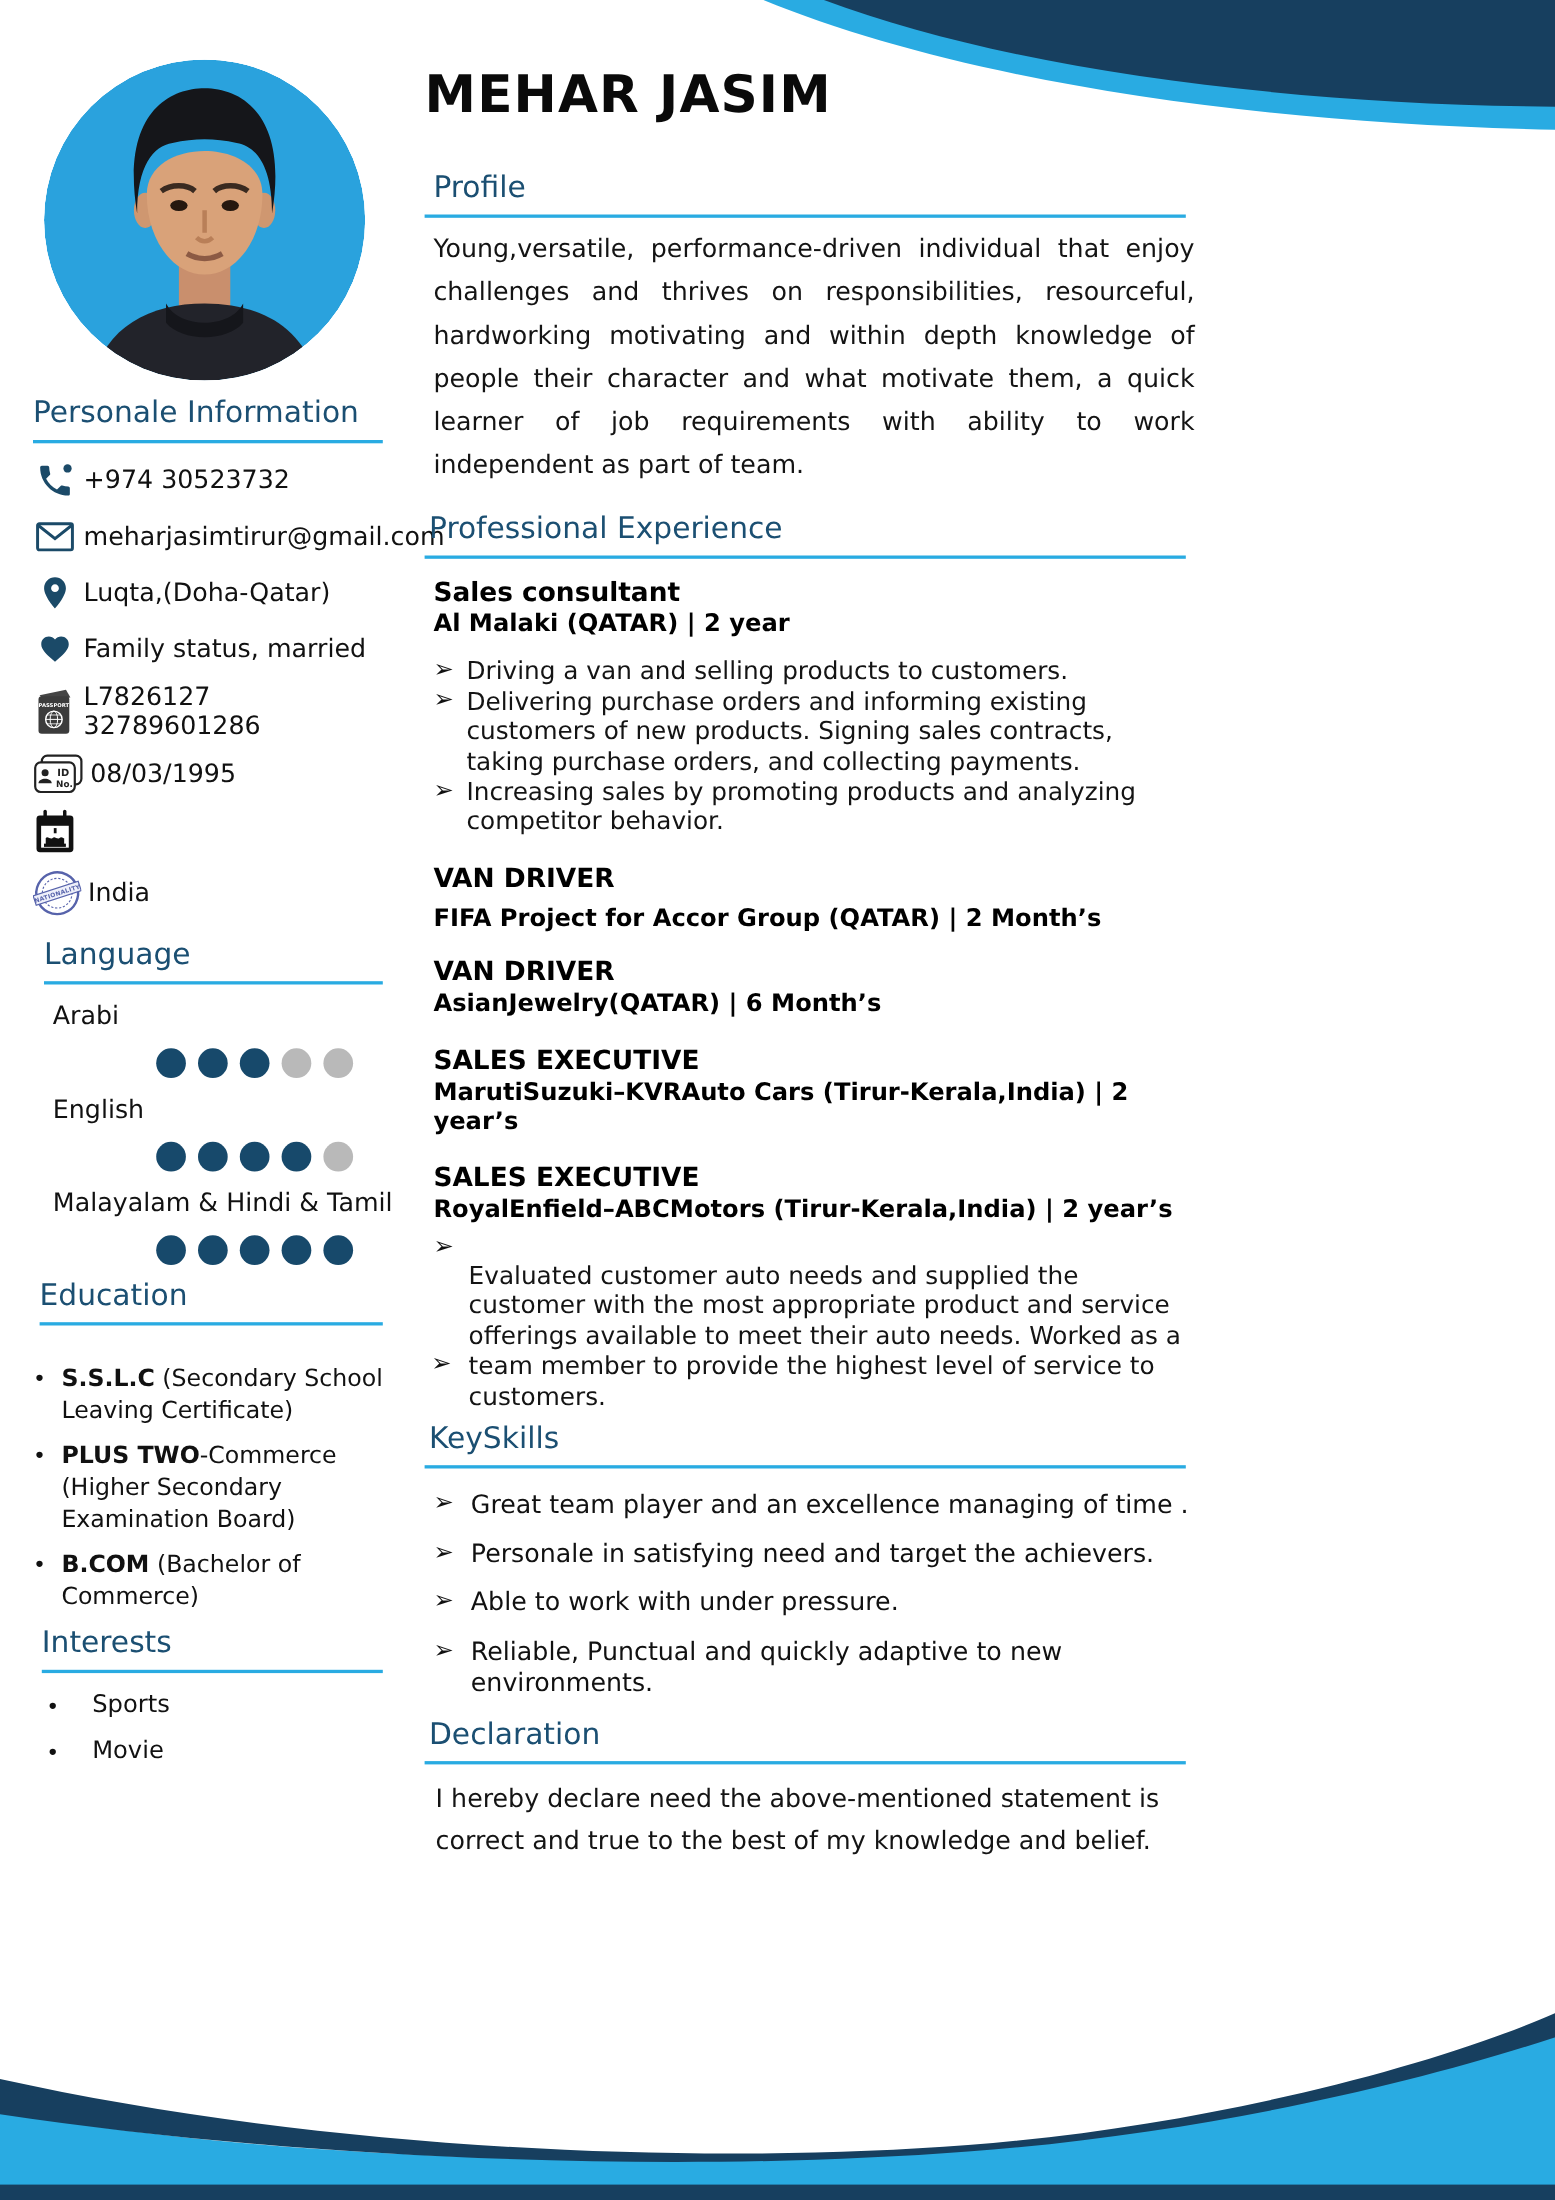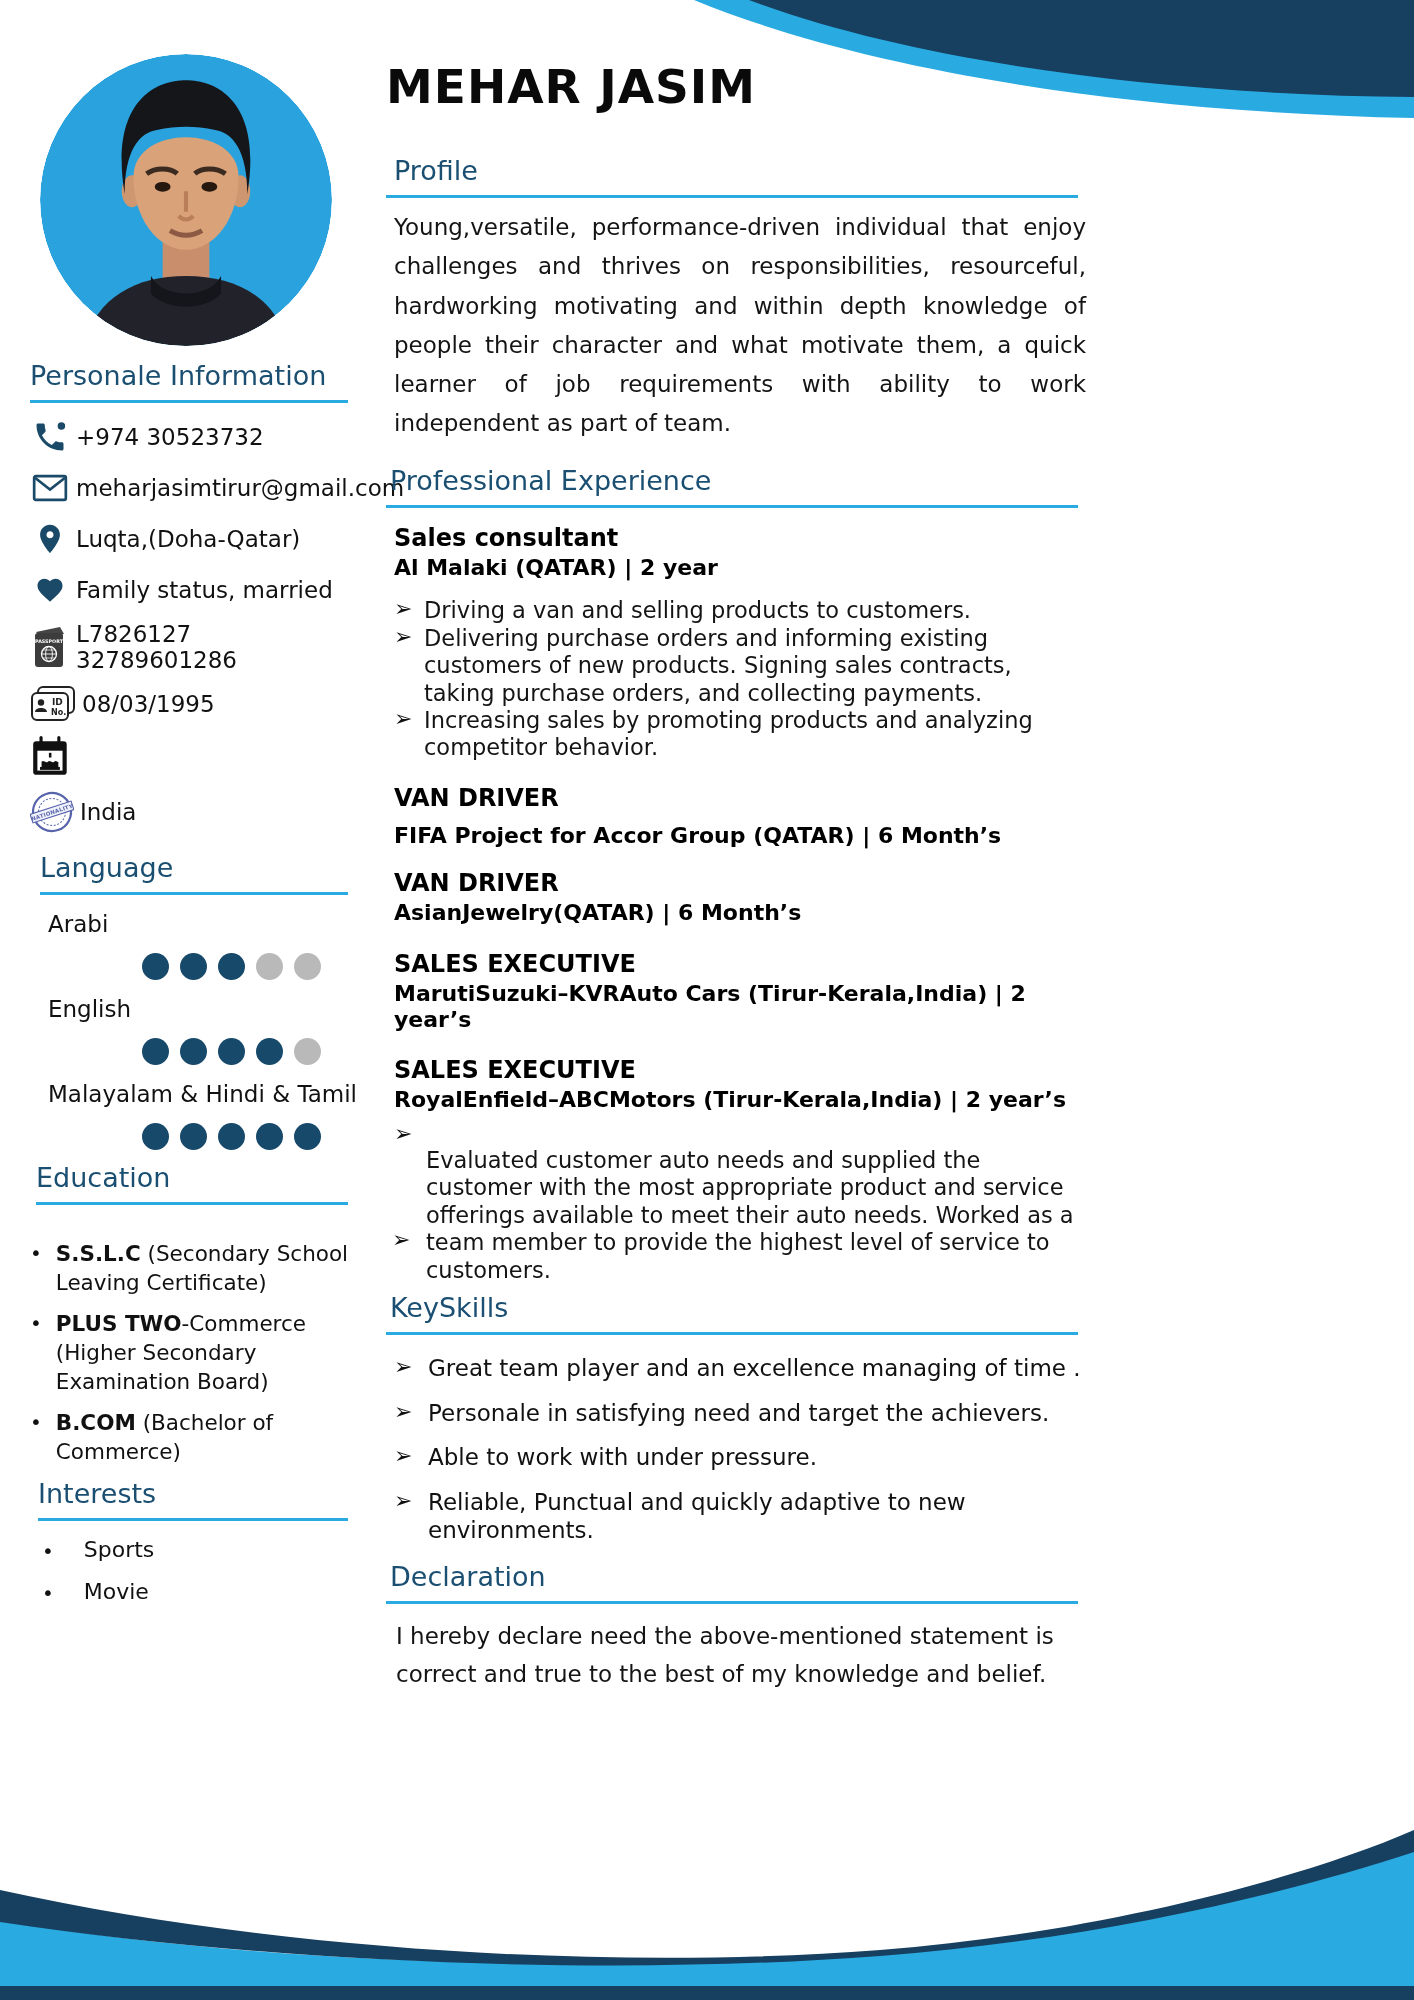--- a/index.html
+++ b/index.html
@@ -289,21 +289,21 @@
             </li>
           <li>
               <span class="arrow">➢</span>
               <span>Increasing sales by promoting products and analyzing competitor behavior.</span>
             </li>
         </ul>
       </div>
 
       <div class="job" style="margin-top:22px;">
         <div class="job-title">VAN DRIVER</div>
-        <div class="job-sub" style="margin-top:10px;">FIFA Project for Accor Group (QATAR) | 6 Month’s</div>
+        <div class="job-sub" style="margin-top:10px;">FIFA Project for Accor Group (QATAR) | 2 Month’s</div>
       </div>
 
       <div class="job" style="margin-top:20px;">
         <div class="job-title">VAN DRIVER</div>
         <div class="job-sub">AsianJewelry(QATAR) | 6 Month’s</div>
       </div>
 
       <div class="job" style="margin-top:24px;">
         <div class="job-title">SALES EXECUTIVE</div>
         <div class="job-sub">MarutiSuzuki–KVRAuto Cars (Tirur-Kerala,India) | 2 year’s</div>

